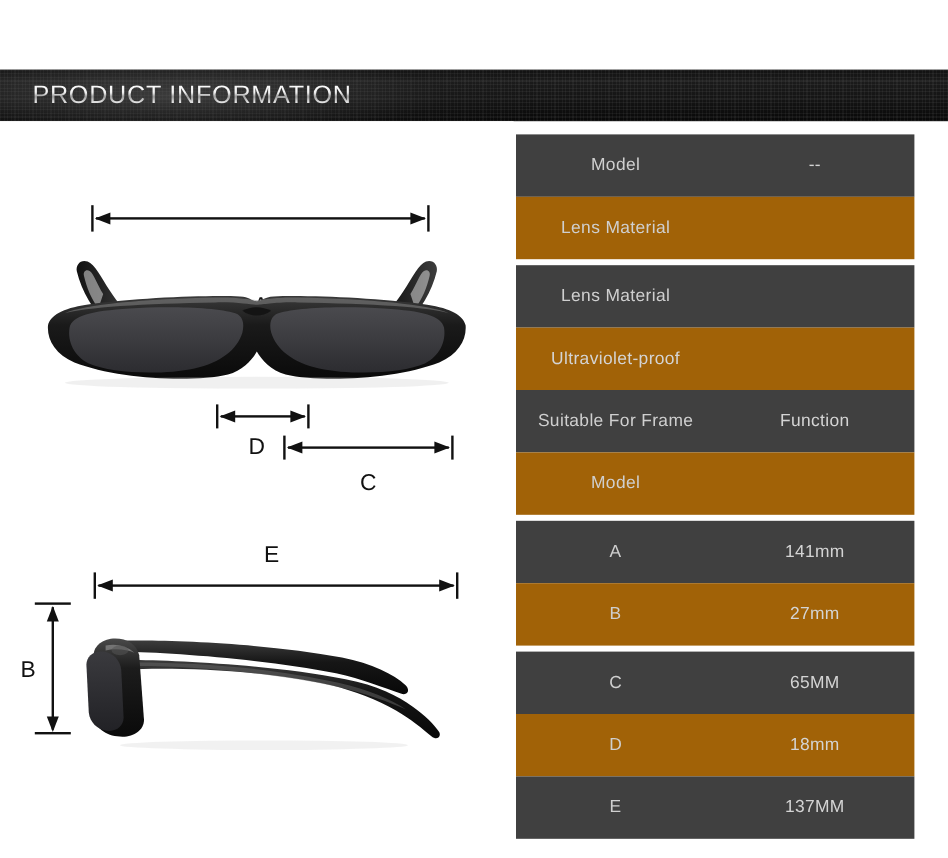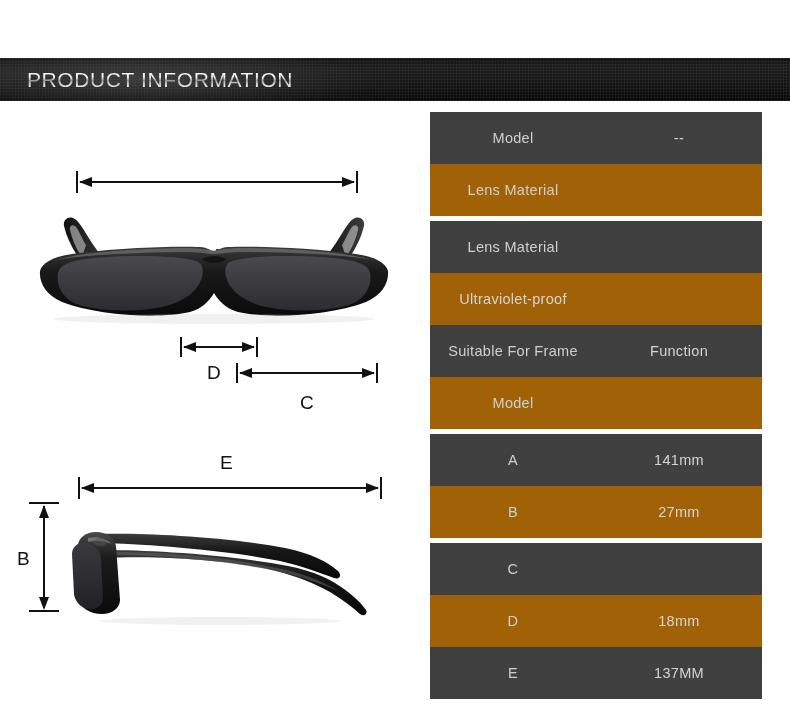--- a/index.html
+++ b/index.html
@@ -263,20 +263,21 @@
         <div class="spec-val">141mm</div>
       </div>
       <div class="spec-row light">
         <div class="spec-key">B</div>
         <div class="spec-val">27mm</div>
       </div>
     </div>
     <div class="spec-group">
       <div class="spec-row dark">
         <div class="spec-key">C</div>
+        <div class="spec-val">65MM</div>
       </div>
       <div class="spec-row light">
         <div class="spec-key">D</div>
         <div class="spec-val">18mm</div>
       </div>
       <div class="spec-row dark">
         <div class="spec-key">E</div>
         <div class="spec-val">137MM</div>
       </div>
     </div>

